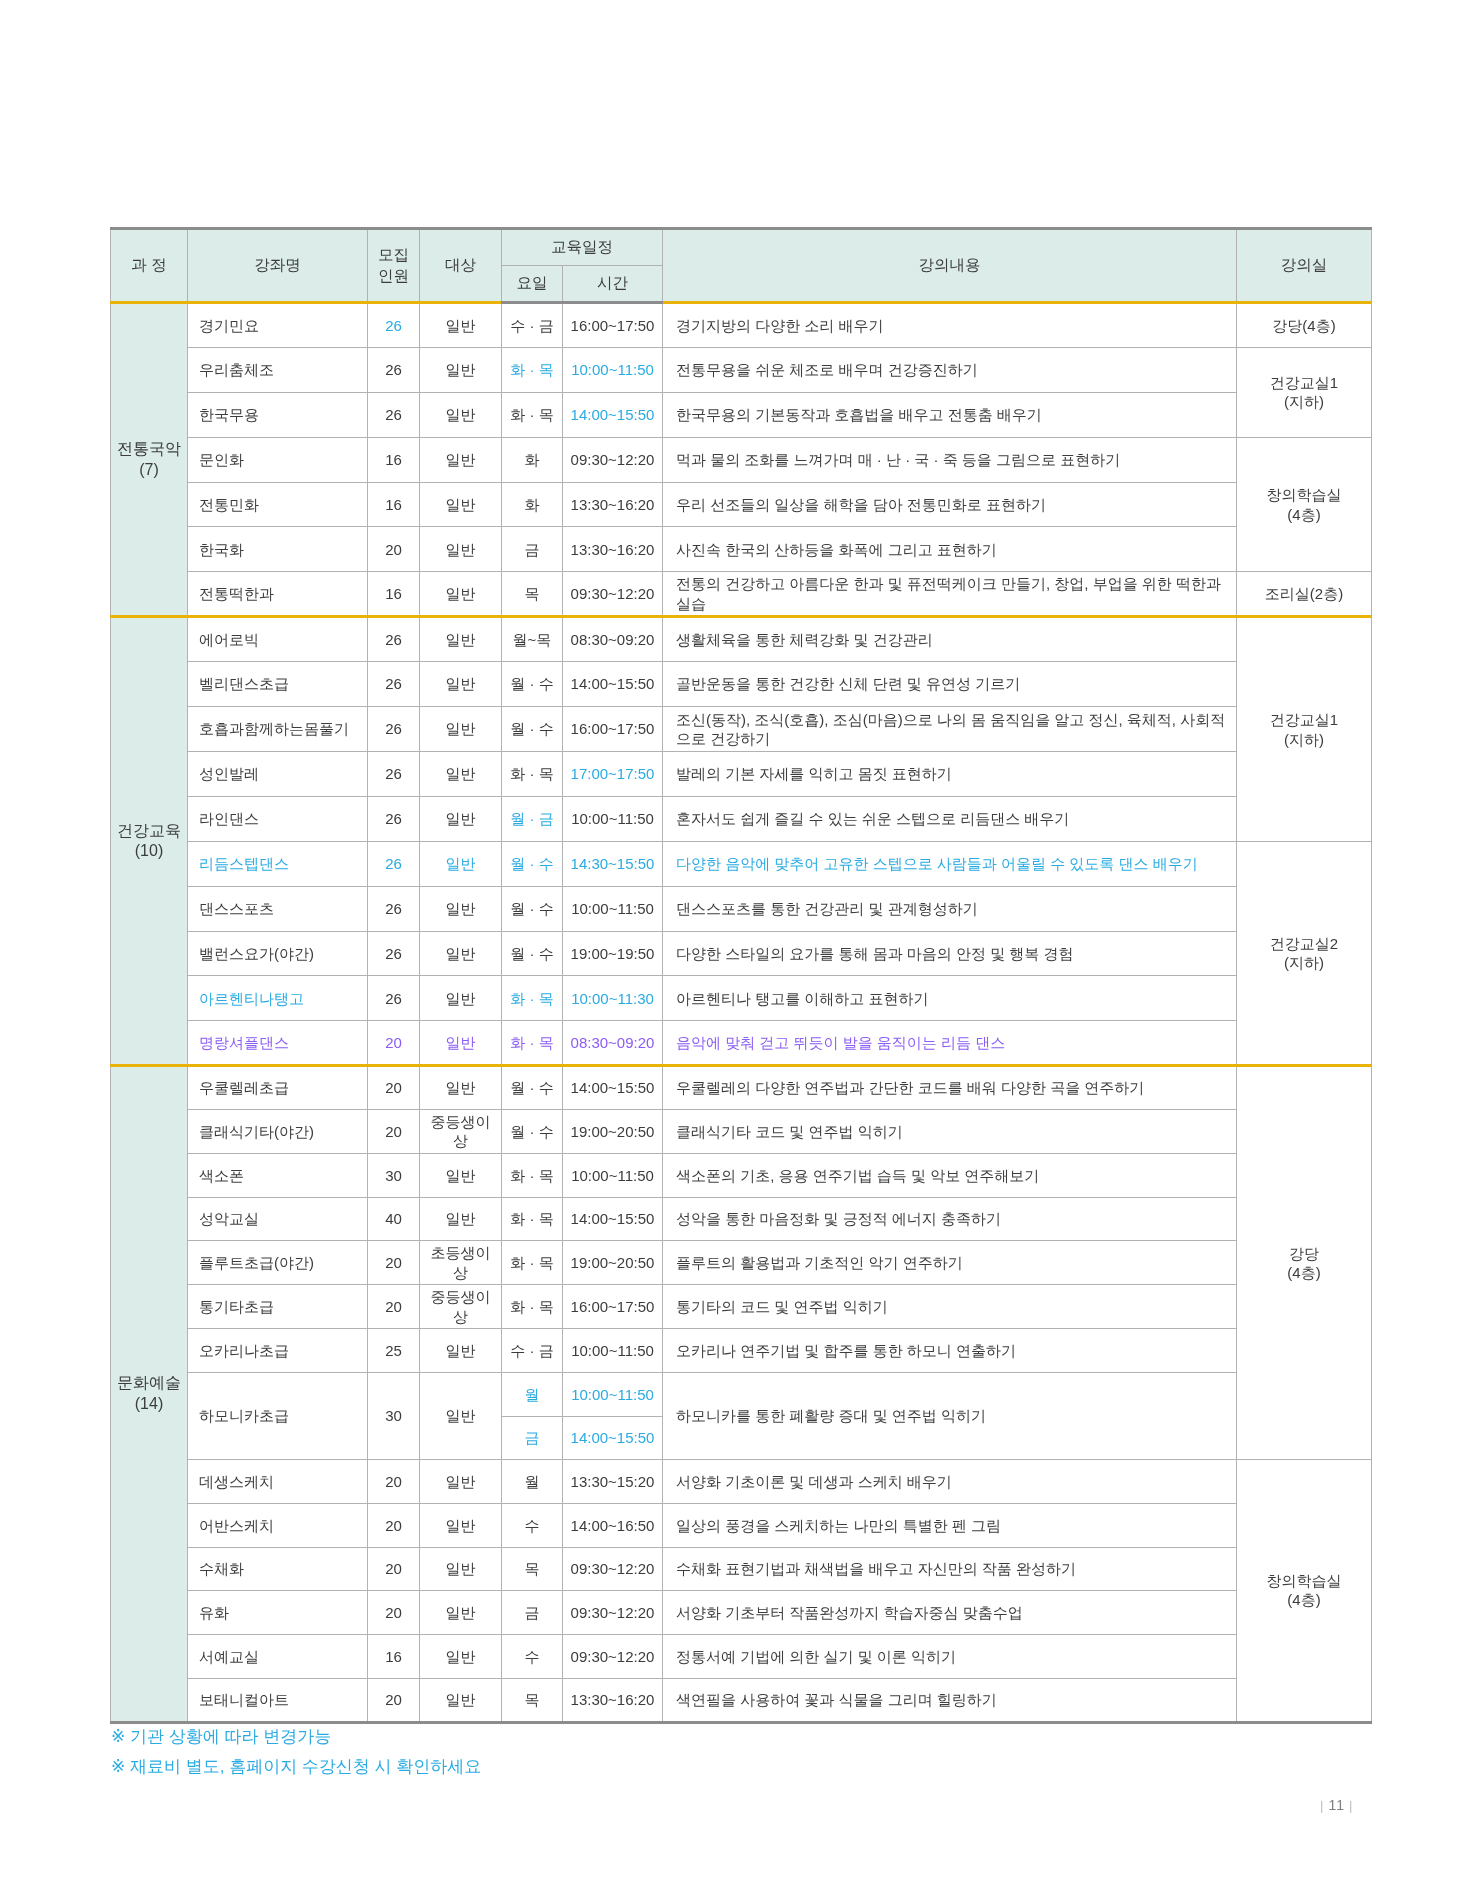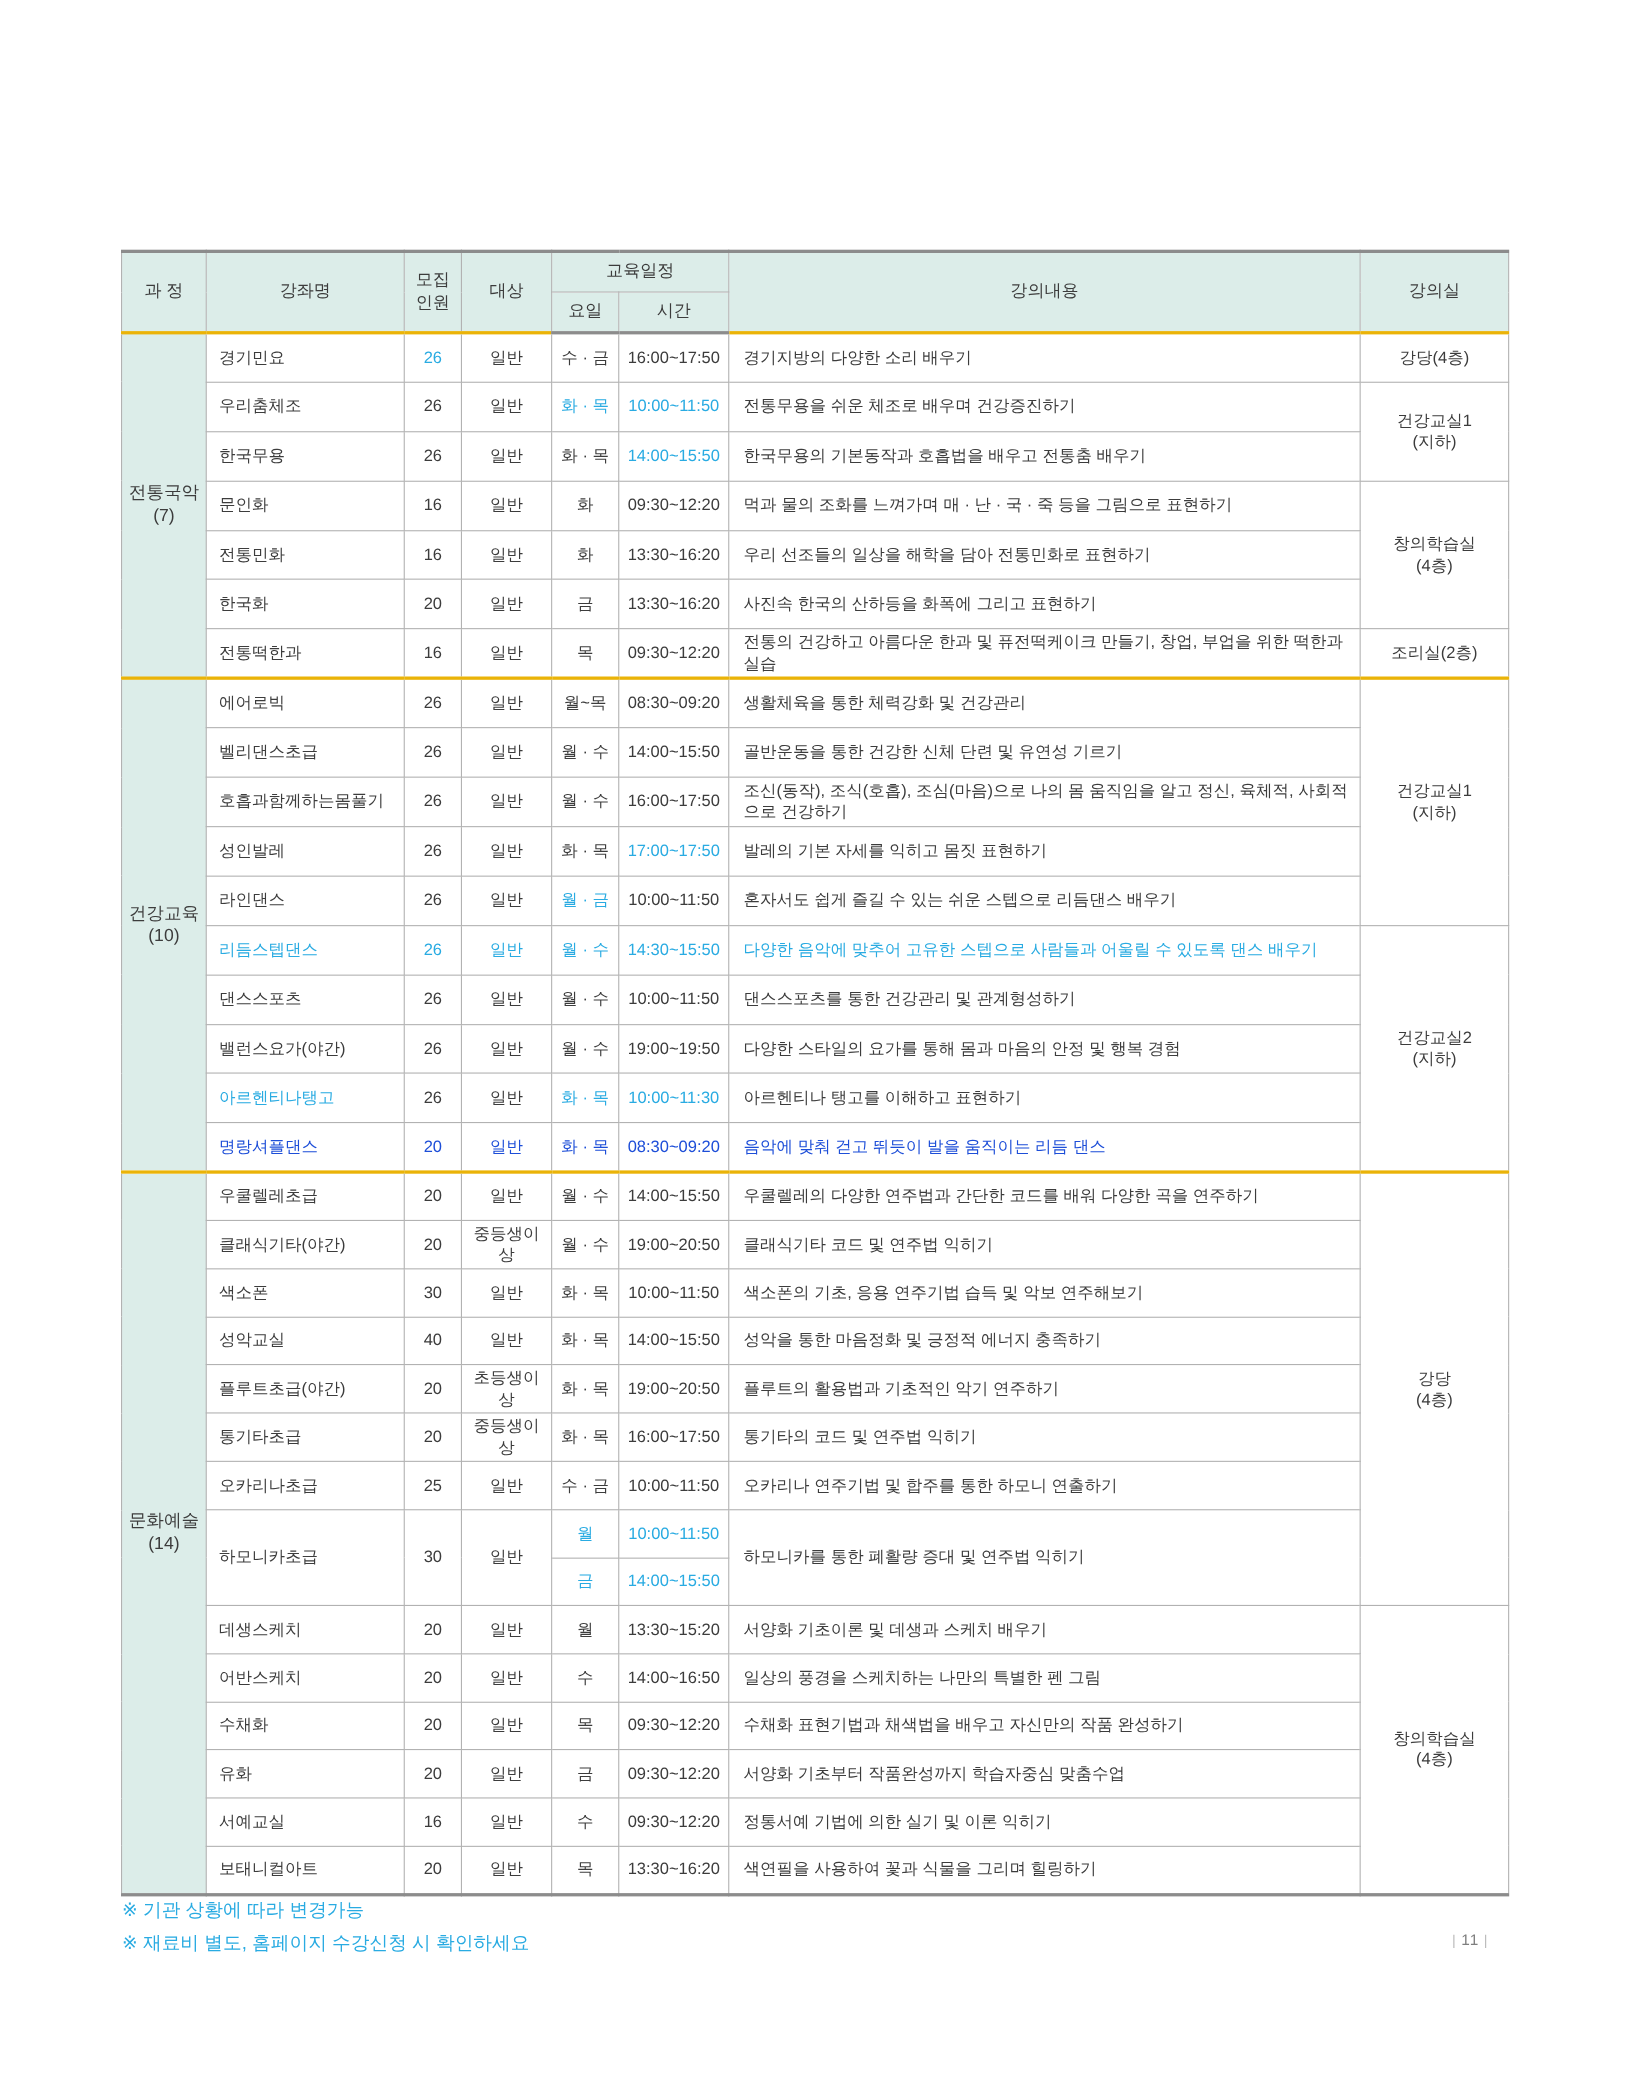--- a/index.html
+++ b/index.html
@@ -21,23 +21,23 @@
     overflow:hidden;
   }
   .schedule thead th{background:#dcede9;color:#3c3c3c;font-size:15.5px;}
   .schedule thead tr:last-child th{border-bottom:3px solid #8c8c8c;}
   tbody.sec > tr:first-child > td{border-top:3px solid #eab308;}
   td.course{background:#dcede9;font-size:16px;}
   td.name-cell{text-align:left;padding-left:11px;}
   td.content-cell{text-align:left;padding-left:13px;}
   .pre{white-space:pre-line;}
   .c-blue{color:#29abe2;}
-  .c-pink{color:#1d4ed8;}
+  .c-pink{color:#8b5cf6;}
   .note{position:absolute;left:111px;font-size:17px;color:#29abe2;line-height:1.2;}
-  .page-num{position:absolute;top:1755px;left:1316px;font-size:14px;color:#7f7f7f;letter-spacing:1px;}
+  .page-num{position:absolute;top:1797px;left:1316px;font-size:14px;color:#7f7f7f;letter-spacing:1px;}
   .page-num .bar{color:#bcbcbc;font-size:13px;padding:0 4px;}
 </style>
 </head>
 <body>
 
 <div class="page">
 
   <table class="schedule">
     <colgroup>
       <col style="width:77px">

